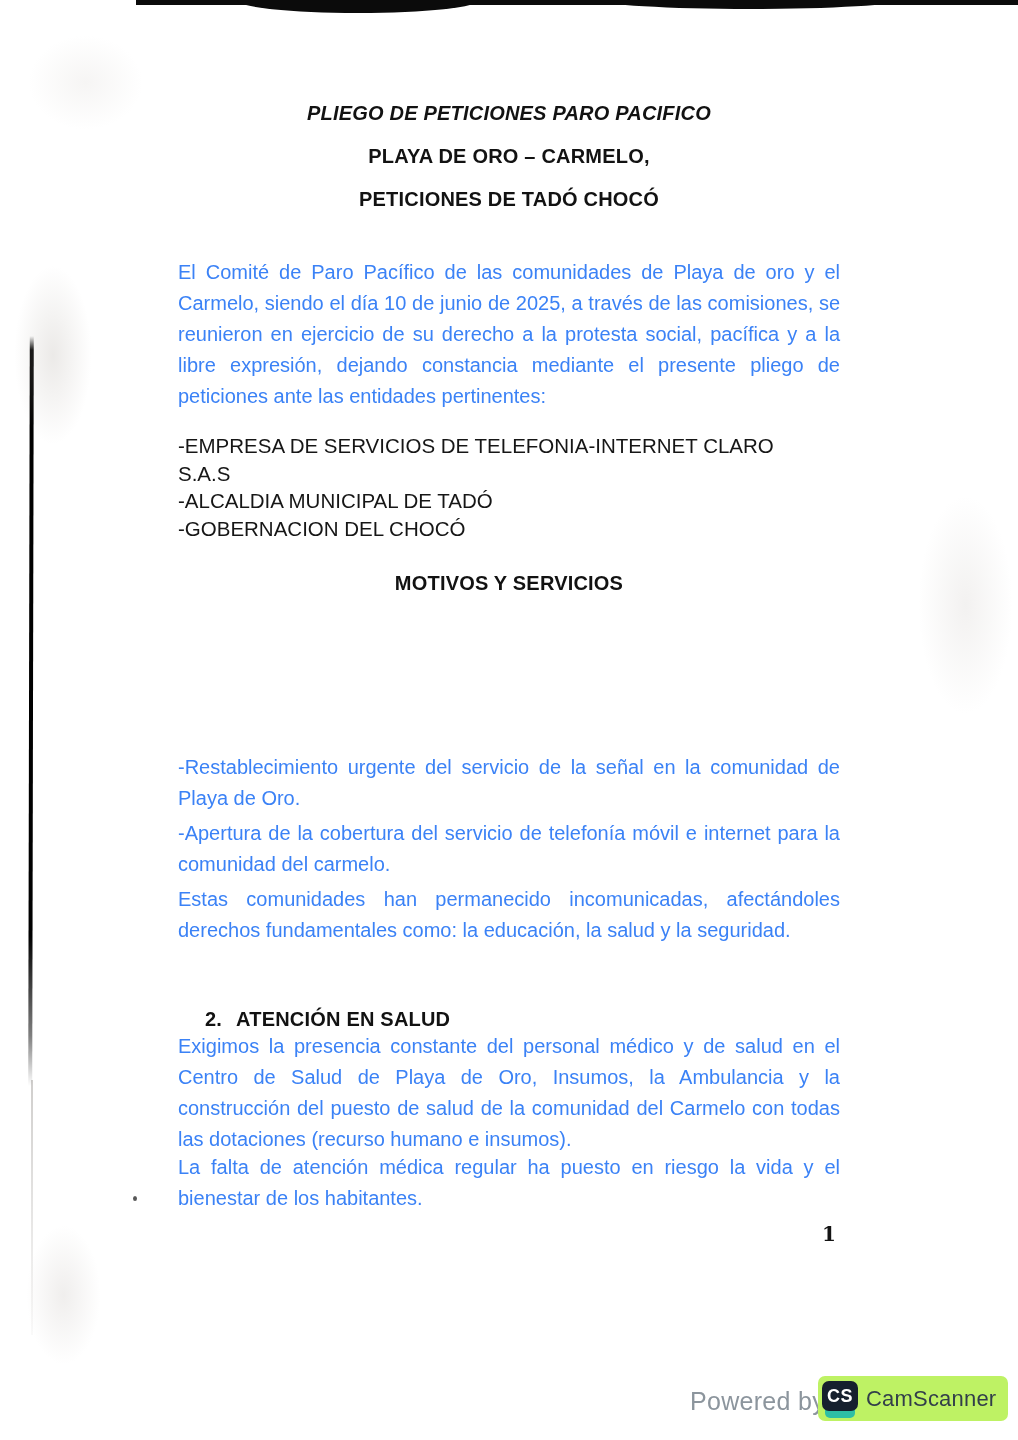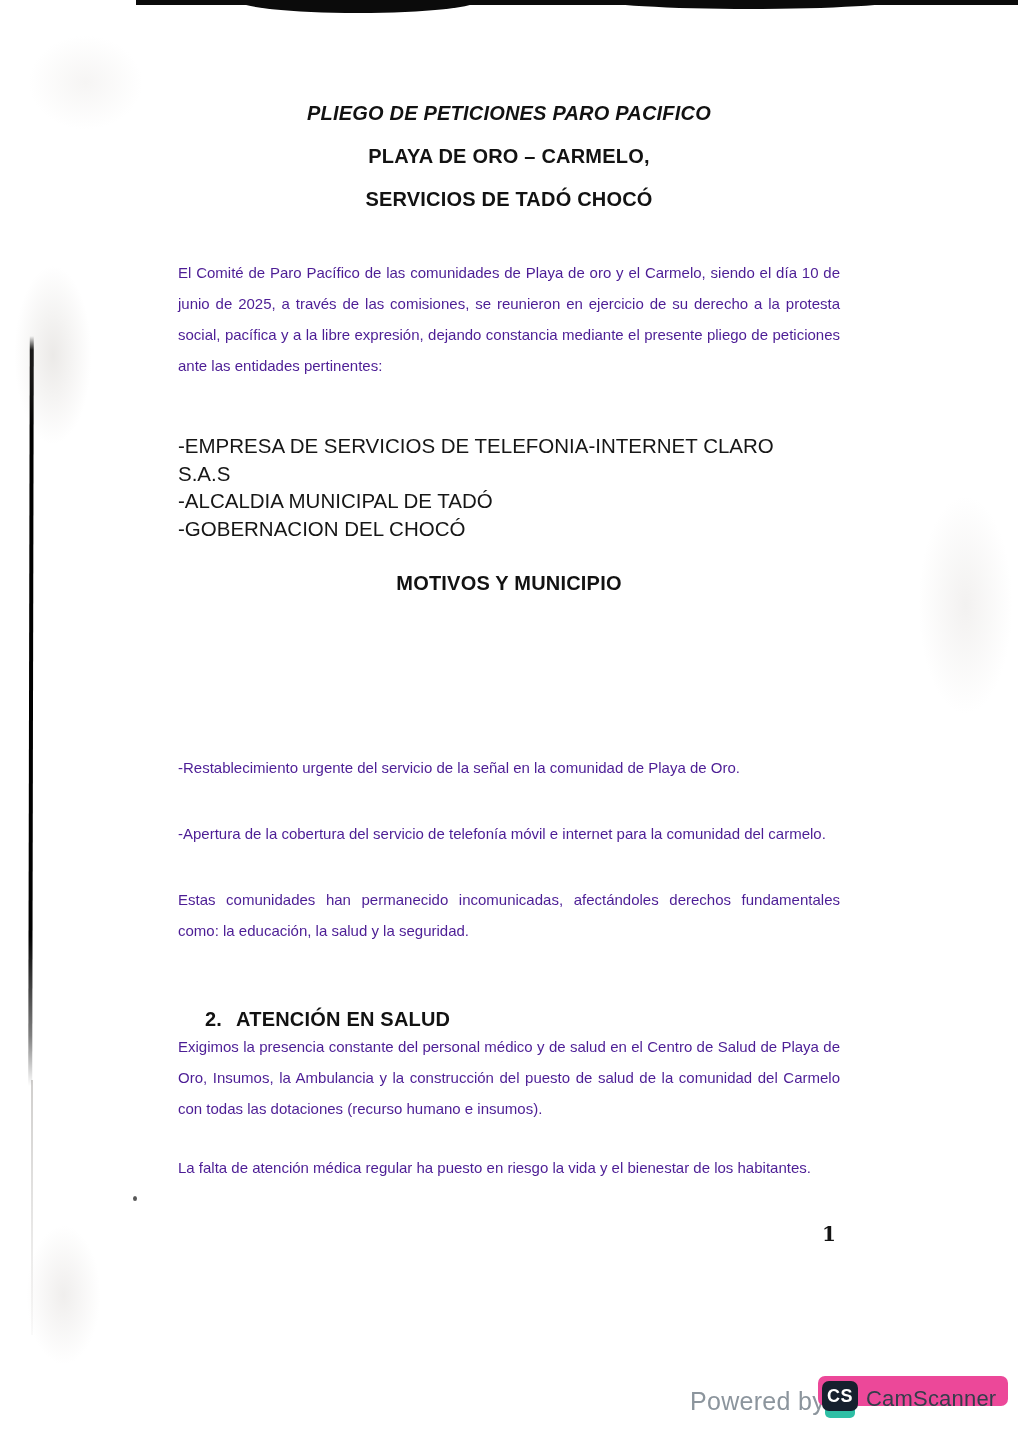--- a/index.html
+++ b/index.html
@@ -51,21 +51,21 @@
 
   
   .doc-text { position: absolute; left: 178px; width: 662px; }
   .title {
     text-align: center; font-weight: bold; font-size: 20px;
     letter-spacing: 0.2px; color: #121212; line-height: 26px;
   }
   .t1 { top: 100px; font-style: italic; } .t2 { top: 143px; } .t3 { top: 186px; }
 
   .para {
-    font-size: 15px; line-height: 31px; color: #4c1d95;
+    font-size: 20px; line-height: 31px; color: #3b82f6;
     text-align: justify; text-align-last: left;
   }
   .intro { top: 257px; }
 
   .entities { top: 432px; width: 640px; font-size: 20.5px; line-height: 27.5px; color: #161616; }
 
   .center-heading {
     top: 572px; text-align: center; font-weight: bold; font-size: 20px;
     color: #121212; letter-spacing: 0.2px;
   }
@@ -90,22 +90,22 @@
     font-family: "DejaVu Serif", serif; font-weight: bold;
     font-size: 20px; color: #141414; text-align: center;
   }
 
   
   .powered-by {
     position: absolute; left: 690px; top: 1388px;
     font-size: 25px; line-height: 26px; color: #8c959d; letter-spacing: 0.3px;
   }
   .cs-badge {
-    position: absolute; left: 818px; top: 1376px; width: 190px; height: 30px;
-    background: #ec4899; border-radius: 7px;
+    position: absolute; left: 818px; top: 1376px; width: 190px; height: 45px;
+    background: #bef264; border-radius: 7px;
   }
   .cs-icon { position: absolute; left: 4px; top: 5px; width: 36px; height: 37px; }
   .cs-icon .lip {
     position: absolute; bottom: 0; left: 3px; right: 3px; height: 11px;
     background: #2ebfa5; border-radius: 3px 3px 5px 5px;
   }
   .cs-icon .sq {
     position: absolute; top: 0; left: 0; width: 36px; height: 30px;
     background: #16202e; border-radius: 7px;
     color: #ffffff; font-weight: bold; font-size: 18px;
@@ -127,31 +127,31 @@
   <div class="left-line"></div>
   <div class="left-line-tail"></div>
   <div class="smudge smudge1"></div>
   <div class="smudge smudge2"></div>
   <div class="smudge smudge3"></div>
   <div class="smudge smudge4"></div>
   <div class="ink-dot"></div>
 
   <div class="doc-text title t1">PLIEGO DE PETICIONES PARO PACIFICO</div>
   <div class="doc-text title t2">PLAYA DE ORO – CARMELO,</div>
-  <div class="doc-text title t3">SERVICIOS DE TADÓ CHOCÓ</div>
+  <div class="doc-text title t3">PETICIONES DE TADÓ CHOCÓ</div>
 
   <div class="doc-text para intro">El Comité de Paro Pacífico de las comunidades de Playa de oro y el Carmelo, siendo el día 10 de junio de 2025, a través de las comisiones, se reunieron en ejercicio de su derecho a la protesta social, pacífica y a la libre expresión, dejando constancia mediante el presente pliego de peticiones ante las entidades pertinentes:</div>
 
   <div class="doc-text entities">
     <div>-EMPRESA DE SERVICIOS DE TELEFONIA-INTERNET CLARO S.A.S</div>
     <div>-ALCALDIA MUNICIPAL DE TADÓ</div>
     <div>-GOBERNACION DEL CHOCÓ</div>
   </div>
 
-  <div class="doc-text center-heading">MOTIVOS Y MUNICIPIO</div>
+  <div class="doc-text center-heading">MOTIVOS Y SERVICIOS</div>
 
   <div class="doc-text para s1p1">-Restablecimiento urgente del servicio de la señal en la comunidad de Playa de Oro.</div>
   <div class="doc-text para s1p2">-Apertura de la cobertura del servicio de telefonía móvil e internet para la comunidad del carmelo.</div>
   <div class="doc-text para s1p3">Estas comunidades han permanecido incomunicadas, afectándoles derechos fundamentales como: la educación, la salud y la seguridad.</div>
 
   <div class="sec-heading h-s2">
     <span class="sec-num">2.</span><span>ATENCIÓN EN SALUD</span>
   </div>
   <div class="doc-text para s2p2">La falta de atención médica regular ha puesto en riesgo la vida y el bienestar de los habitantes.</div>
   <div class="doc-text para s2p1">Exigimos la presencia constante del personal médico y de salud en el Centro de Salud de Playa de Oro, Insumos, la Ambulancia y la construcción del puesto de salud de la comunidad del Carmelo con todas las dotaciones (recurso humano e insumos).</div>

